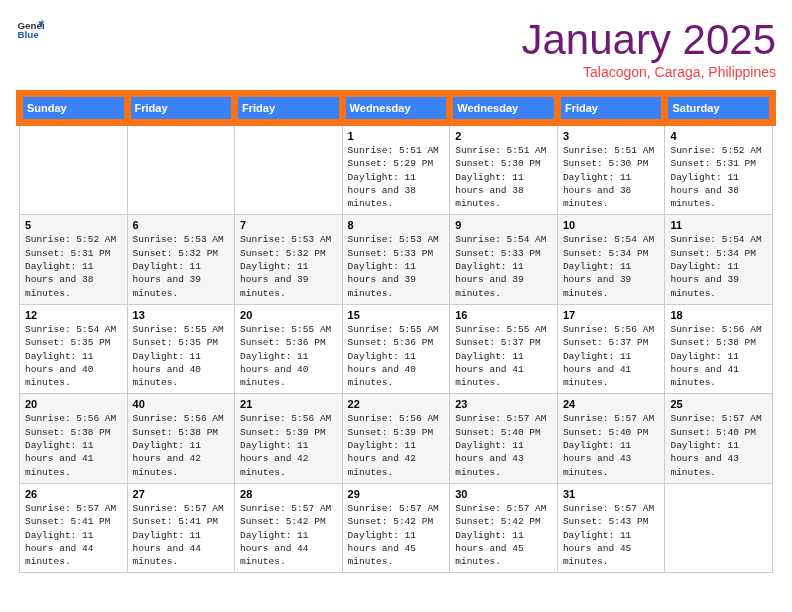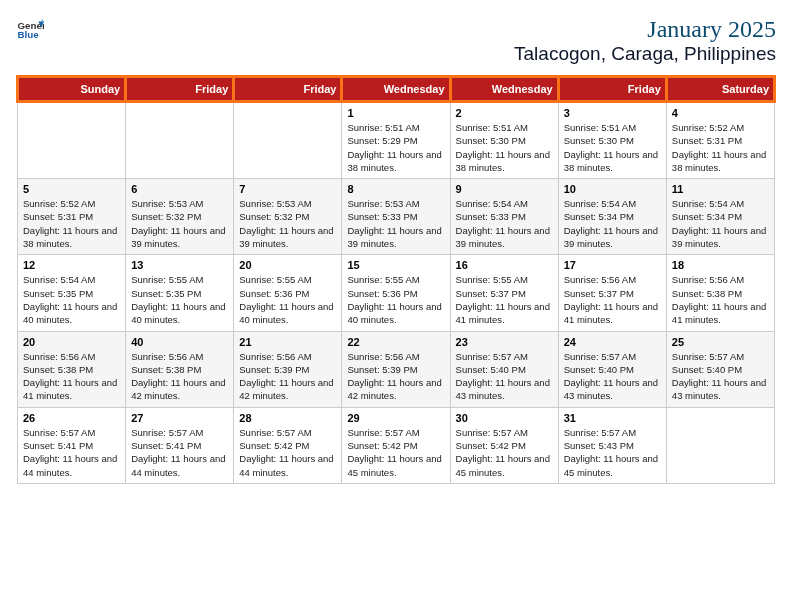--- a/index.html
+++ b/index.html
@@ -22,42 +22,41 @@
       gap: 4px;
     }
     .logo-icon {
       width: 28px;
       height: 28px;
     }
     .title-block {
       text-align: right;
     }
     .month-title {
-      font-size: 24px;
+      font-size: 42px;
       font-weight: normal;
-      color: #0c4a6e;
-      font-family: Liberation Serif, serif;
+      color: #701a75;
     }
     .subtitle {
-      font-size: 19px;
-      color: #0f172a;
+      font-size: 14px;
+      color: #ef4444;
     }
     .calendar {
       width: 100%;
       border-collapse: collapse;
       font-size: 10px;
     }
     .calendar th {
-      background-color: #b91c1c;
+      background-color: #3b82f6;
       color: #fff;
       padding: 5px 4px;
-      text-align: right;
+      text-align: left;
       font-size: 11px;
       font-weight: bold;
-      border: 3px solid #f97316;
+      border: 7px solid #f97316;
     }
     .calendar td {
       border: 1px solid #ccc;
       vertical-align: top;
       padding: 4px 5px;
       width: 108px;
       min-height: 70px;
       background: #fff;
     }
     .calendar tr:nth-child(even) td {
@@ -65,20 +64,21 @@
     }
     .day-num {
       font-weight: bold;
       font-size: 11px;
       margin-bottom: 2px;
     }
     .day-info {
       font-size: 9.5px;
       color: #222;
       line-height: 1.4;
+      font-family: Liberation Mono, monospace;
     }
     .empty {
       background: #fff !important;
     }
     .row-even td { background: #f0f0f0; }
   </style>
 </head>
 <body>
 
 <div class="header">

